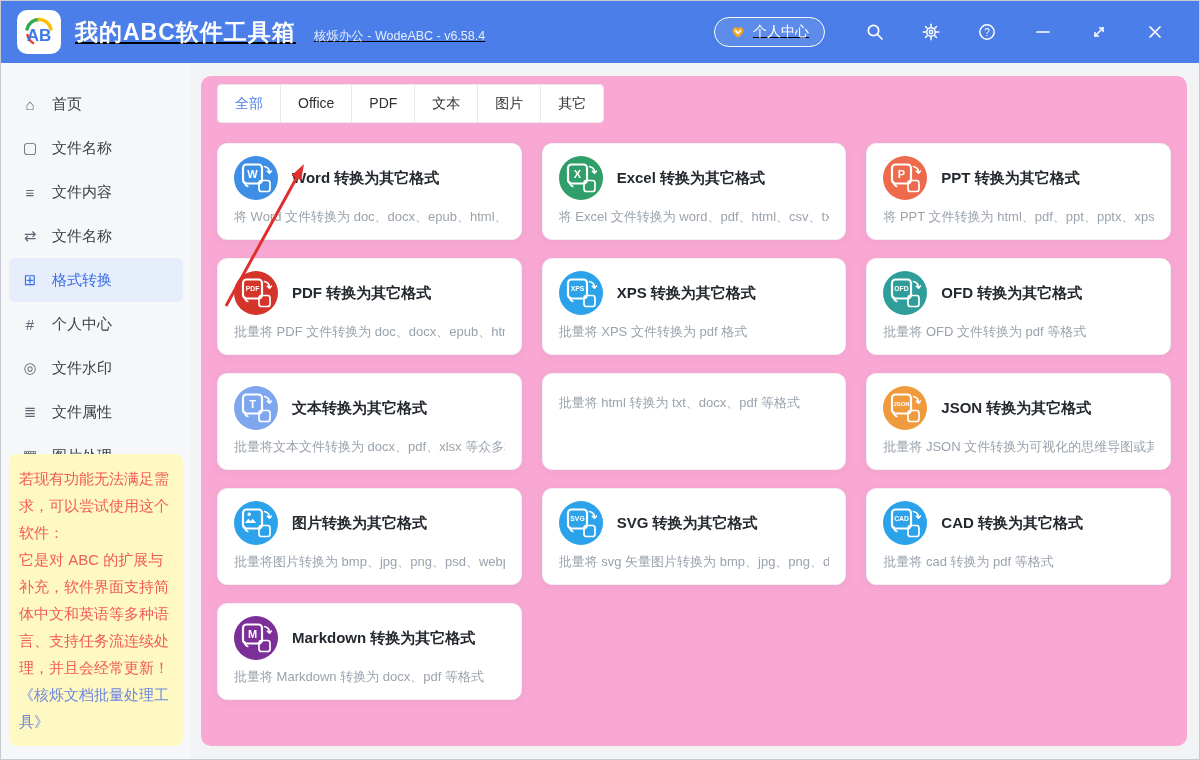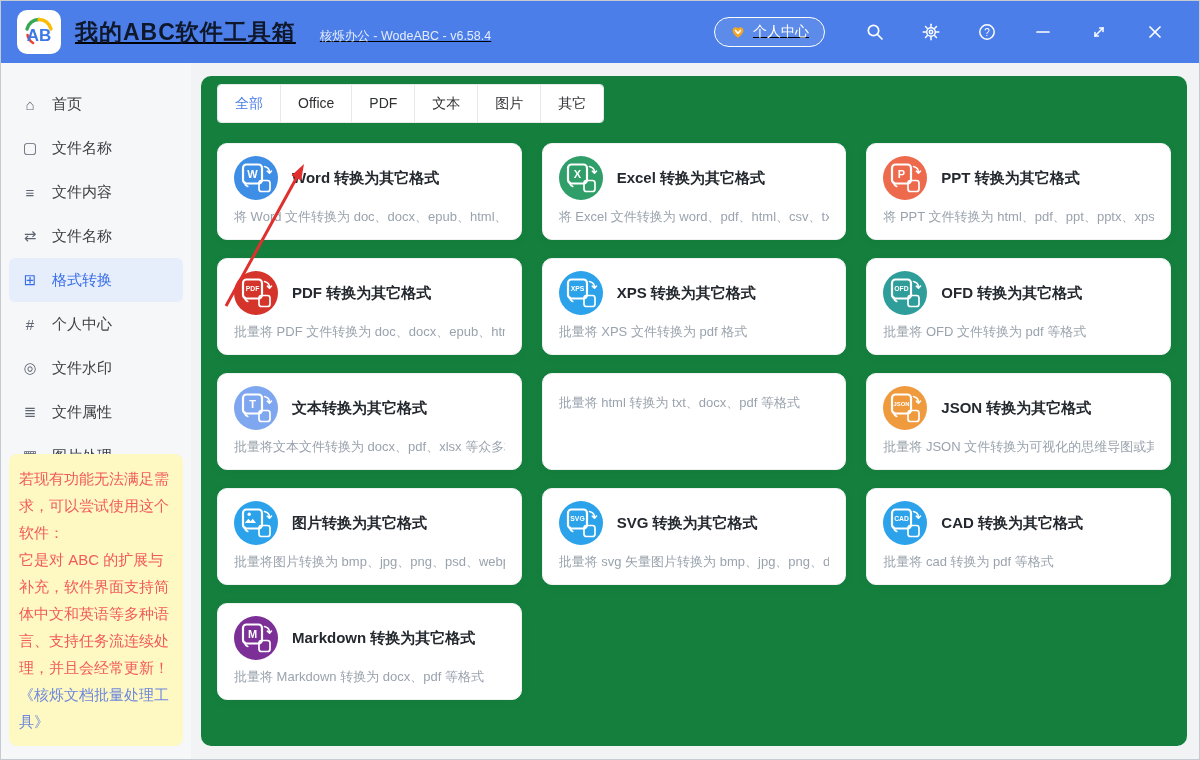--- a/index.html
+++ b/index.html
@@ -5,22 +5,22 @@
   html,body{margin:0;padding:0;background:#e8eaed;}
   *{box-sizing:border-box;}
   .window{
     width:1200px;height:760px;position:relative;margin:0 auto;
     background:#f2f3f5;border:1px solid #c6cbd2;overflow:hidden;
     font-family:"Liberation Sans","DejaVu Sans",sans-serif;
   }
   
   .titlebar{height:62px;background:#4b7ee8;display:flex;align-items:center;padding:0 16px;text-decoration:underline;}
   .logo{width:44px;height:44px;background:#fff;border-radius:10px;display:flex;align-items:center;justify-content:center;flex:0 0 auto;}
-  .app-title{color:#0f172a;font-size:23px;font-weight:bold;margin:0 0 0 14px;letter-spacing:1px;white-space:nowrap;}
-  .app-subtitle{color:rgba(255,255,255,.85);font-size:12.5px;margin-left:24px;margin-top:8px;white-space:nowrap;}
+  .app-title{color:#ffffff;font-size:23px;font-weight:bold;margin:0 8px 0 14px;letter-spacing:1px;white-space:nowrap;}
+  .app-subtitle{color:rgba(255,255,255,.85);font-size:12.5px;margin-left:10px;margin-top:8px;white-space:nowrap;}
   .tb-right{margin-left:auto;display:flex;align-items:center;}
   .user-pill{
     height:30px;border:1px solid #fff;border-radius:16px;background:rgba(255,255,255,.10);
     color:#fff;font-size:14px;display:flex;align-items:center;gap:7px;padding:0 15px;cursor:pointer;
     font-family:inherit;margin-right:22px;
   }
   .tb-btn{width:56px;height:40px;background:transparent;border:0;display:flex;align-items:center;justify-content:center;cursor:pointer;padding:0;}
   
   .content{display:flex;height:698px;position:relative;}
   .sidebar{width:190px;flex:0 0 auto;background:#f6f7f9;position:relative;padding-top:19px;}
@@ -31,21 +31,21 @@
   .side-item .side-icon{width:18px;font-size:15px;color:#5f6672;text-align:center;}
   .side-item.active{background:#e6eefc;color:#3a6ee8;}
   .side-item.active .side-icon{color:#3a6ee8;}
   .notice{
     position:absolute;left:8px;right:8px;bottom:15px;background:#fef9c3;border-radius:8px;
     padding:11px 10px;font-size:15px;color:#f25a5a;line-height:1.8;
   }
   .notice p{margin:0;}
   .notice a{color:#6e87dc;text-decoration:none;cursor:pointer;}
   .panel{
-    flex:1;background:#15803d;border-radius:10px;margin:13px 12px 15px 10px;
+    flex:1;background:#f9a8d4;border-radius:10px;margin:13px 12px 15px 10px;
     padding:8px 16px 0 16px;overflow:hidden;position:relative;
   }
   
   .tabs{display:inline-flex;border:1px solid #e6e8eb;border-radius:4px;overflow:hidden;}
   .tab{
     height:37px;line-height:37px;padding:0 17px;font-size:14px;color:#303133;background:#fff;
     border-right:1px solid #e6e8eb;cursor:pointer;white-space:nowrap;
   }
   .tab:last-child{border-right:0;}
   .tab.active{color:#4a7ce8;}

